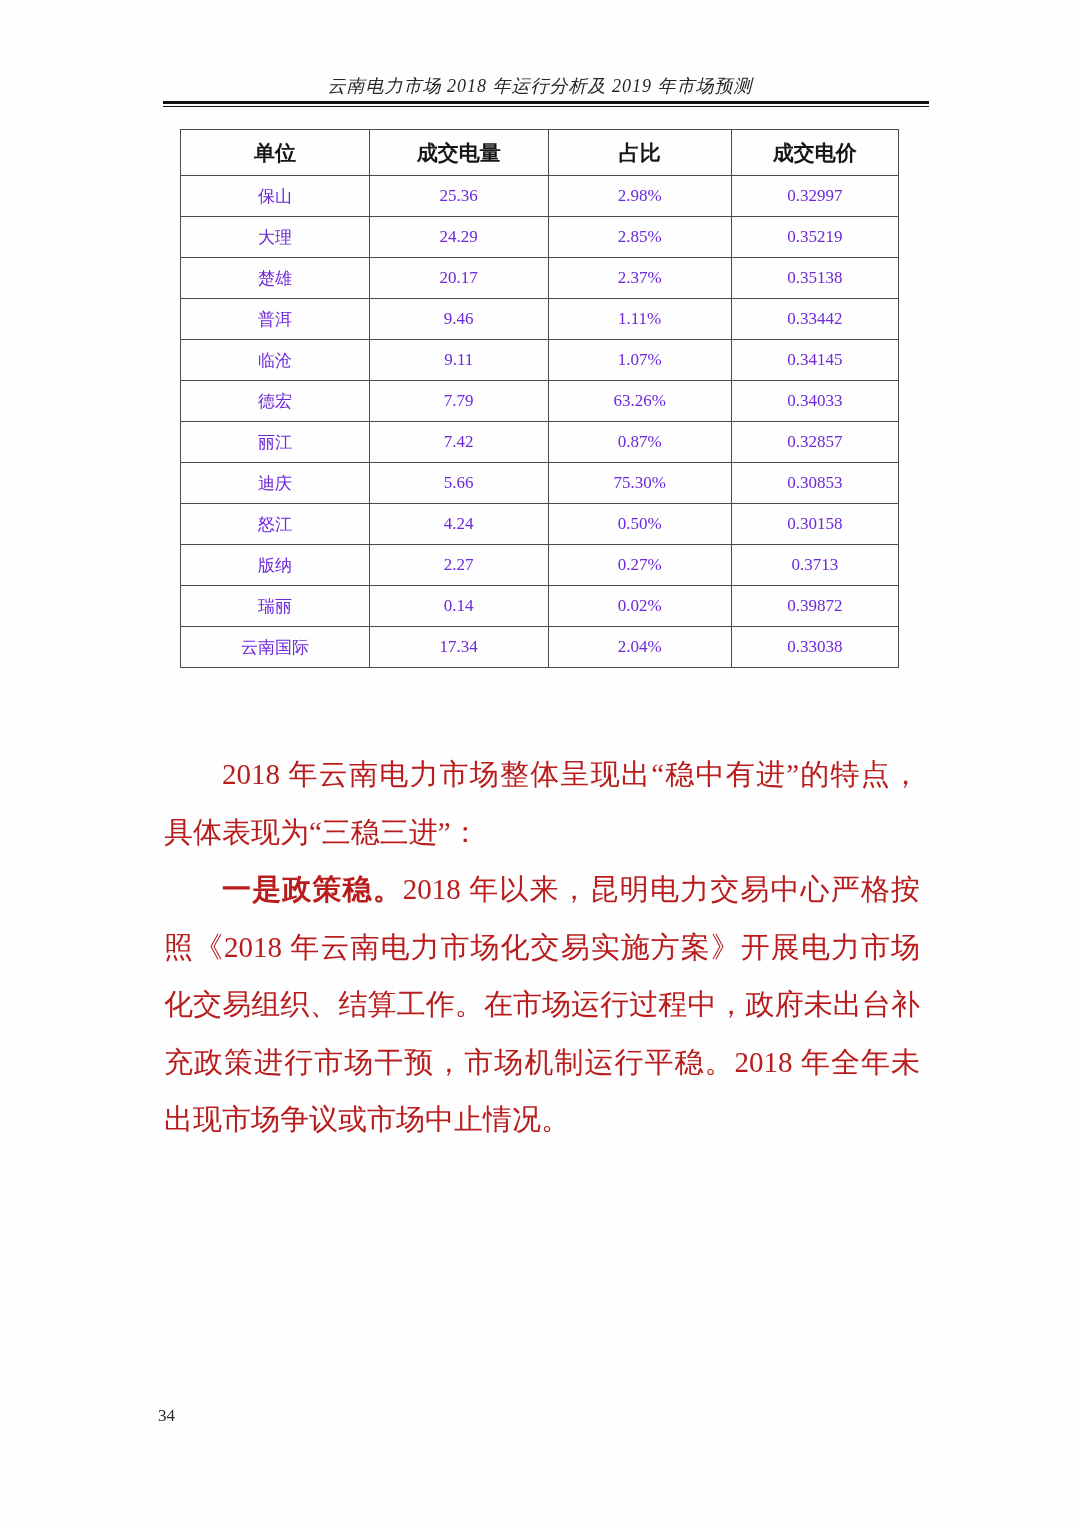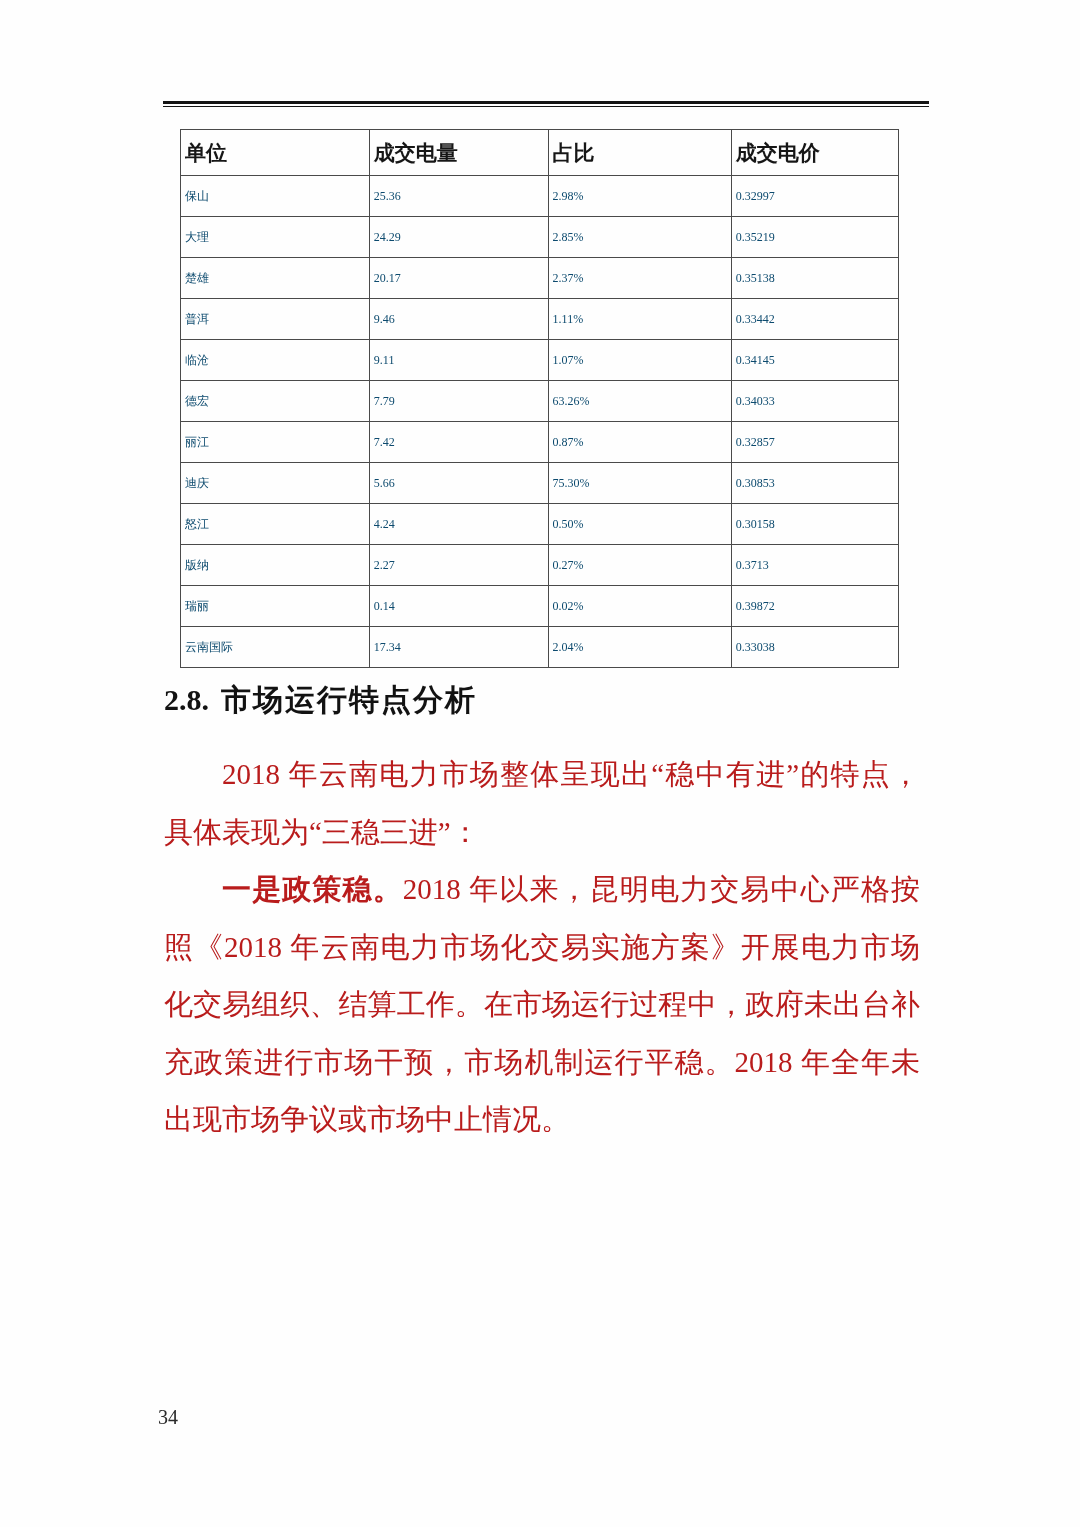--- a/index.html
+++ b/index.html
@@ -33,34 +33,34 @@
     border-top: 3px solid #141414;
     border-bottom: 1px solid #141414;
   }
   table.trade-table {
     position: absolute;
     top: 129px;
     left: 180px;
     width: 719px;
     border-collapse: collapse;
     table-layout: fixed;
-    text-align: left;
+    text-align: center;
   }
   table.trade-table th {
     font-family: "Liberation Sans", "DejaVu Sans", sans-serif;
     font-weight: 700;
     font-size: 21px;
     height: 46px;
     color: #161616;
   }
   table.trade-table td {
     font-family: "Liberation Serif", "DejaVu Serif", serif;
-    font-size: 12px;
+    font-size: 17px;
     height: 41px;
-    color: #0c4a6e;
+    color: #6d28d9;
   }
   table.trade-table th, table.trade-table td {
     border: 1px solid #4a4a4a;
     padding: 0 4px;
     vertical-align: middle;
   }
   .section-heading {
     position: absolute;
     top: 680px;
     left: 164px;
@@ -92,29 +92,30 @@
     margin: 0;
     text-indent: 2em;
   }
   .body-text .lead {
     font-weight: 700;
   }
   .page-number {
     position: absolute;
     top: 1406px;
     left: 158px;
-    font-size: 20px;
+    font-size: 17px;
     color: #2a2a2a;
   }
 </style>
 </head>
 <body>
 
 <div class="page">
 
+  <div class="header-title">云南电力市场 2018 年运行分析及 2019 年市场预测</div>
 
   <div class="header-rule"></div>
 
   <table class="trade-table">
     <colgroup>
       <col style="width:26.3%">
       <col style="width:24.9%">
       <col style="width:25.5%">
       <col style="width:23.3%">
     </colgroup>
@@ -195,23 +196,20 @@
         </tr>
         <tr>
           <td>云南国际</td>
           <td>17.34</td>
           <td>2.04%</td>
           <td>0.33038</td>
         </tr>
       </tbody>
   </table>
 
-  <h2 class="section-heading">
-    <span class="num">2.8.</span><span class="txt">市场运行特点分析</span>
-  </h2>
 
   <div class="body-text">
     <p><span>2018 年云南电力市场整体呈现出“稳中有进”的特点，具体表现为“三稳三进”：</span></p>
     <p><span class="lead">一是政策稳。</span><span>2018 年以来，昆明电力交易中心严格按照《2018 年云南电力市场化交易实施方案》开展电力市场化交易组织、结算工作。在市场运行过程中，政府未出台补充政策进行市场干预，市场机制运行平稳。2018 年全年未出现市场争议或市场中止情况。</span></p>
   </div>
 
   <div class="page-number">34</div>
 
 </div>
 

